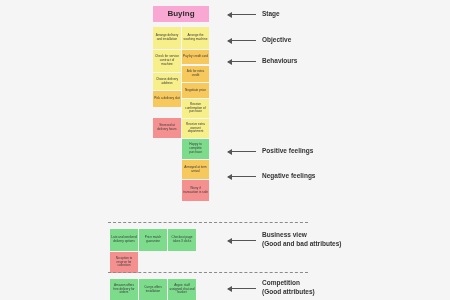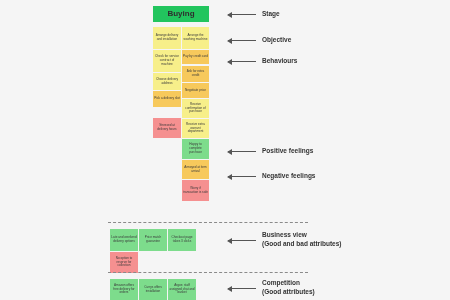--- a/index.html
+++ b/index.html
@@ -59,21 +59,21 @@
     position:absolute;
     border-top:1px dashed #8a8a8a;
     height:0;
   }
 </style>
 </head>
 <body>
 
 <div class="canvas">
   <div id="cards-layer">
-      <div class="card stage-card" style="left: 153px; top: 6px; width: 56px; height: 16px; background: #22c55e;">Buying</div>
+      <div class="card stage-card" style="left: 153px; top: 6px; width: 56px; height: 16px; background: #f9a8d4;">Buying</div>
       <div class="card" style="left: 153px; top: 27px; width: 28px; height: 22px; background: rgb(247, 239, 138);">Arrange delivery and installation</div>
       <div class="card" style="left: 182px; top: 27px; width: 27px; height: 22px; background: rgb(247, 239, 138);">Arrange the washing machine</div>
       <div class="card" style="left: 153px; top: 50px; width: 28px; height: 22px; background: rgb(247, 239, 138);">Check for service contract of machine</div>
       <div class="card" style="left: 182px; top: 50px; width: 27px; height: 14px; background: rgb(247, 201, 92);">Pay by credit card</div>
       <div class="card" style="left: 153px; top: 73px; width: 28px; height: 17px; background: rgb(247, 239, 138);">Choose delivery address</div>
       <div class="card" style="left: 182px; top: 66px; width: 27px; height: 16px; background: rgb(247, 201, 92);">Ask for extra credit</div>
       <div class="card" style="left: 153px; top: 91px; width: 28px; height: 16px; background: rgb(247, 201, 92);">Pick a delivery slot</div>
       <div class="card" style="left: 182px; top: 83px; width: 27px; height: 15px; background: rgb(247, 201, 92);">Negotiate price</div>
       <div class="card" style="left: 182px; top: 99px; width: 27px; height: 19px; background: rgb(247, 239, 138);">Receive confirmation of purchase</div>
       <div class="card" style="left: 153px; top: 118px; width: 28px; height: 20px; background: rgb(245, 144, 144);">Stressed at delivery hours</div>

